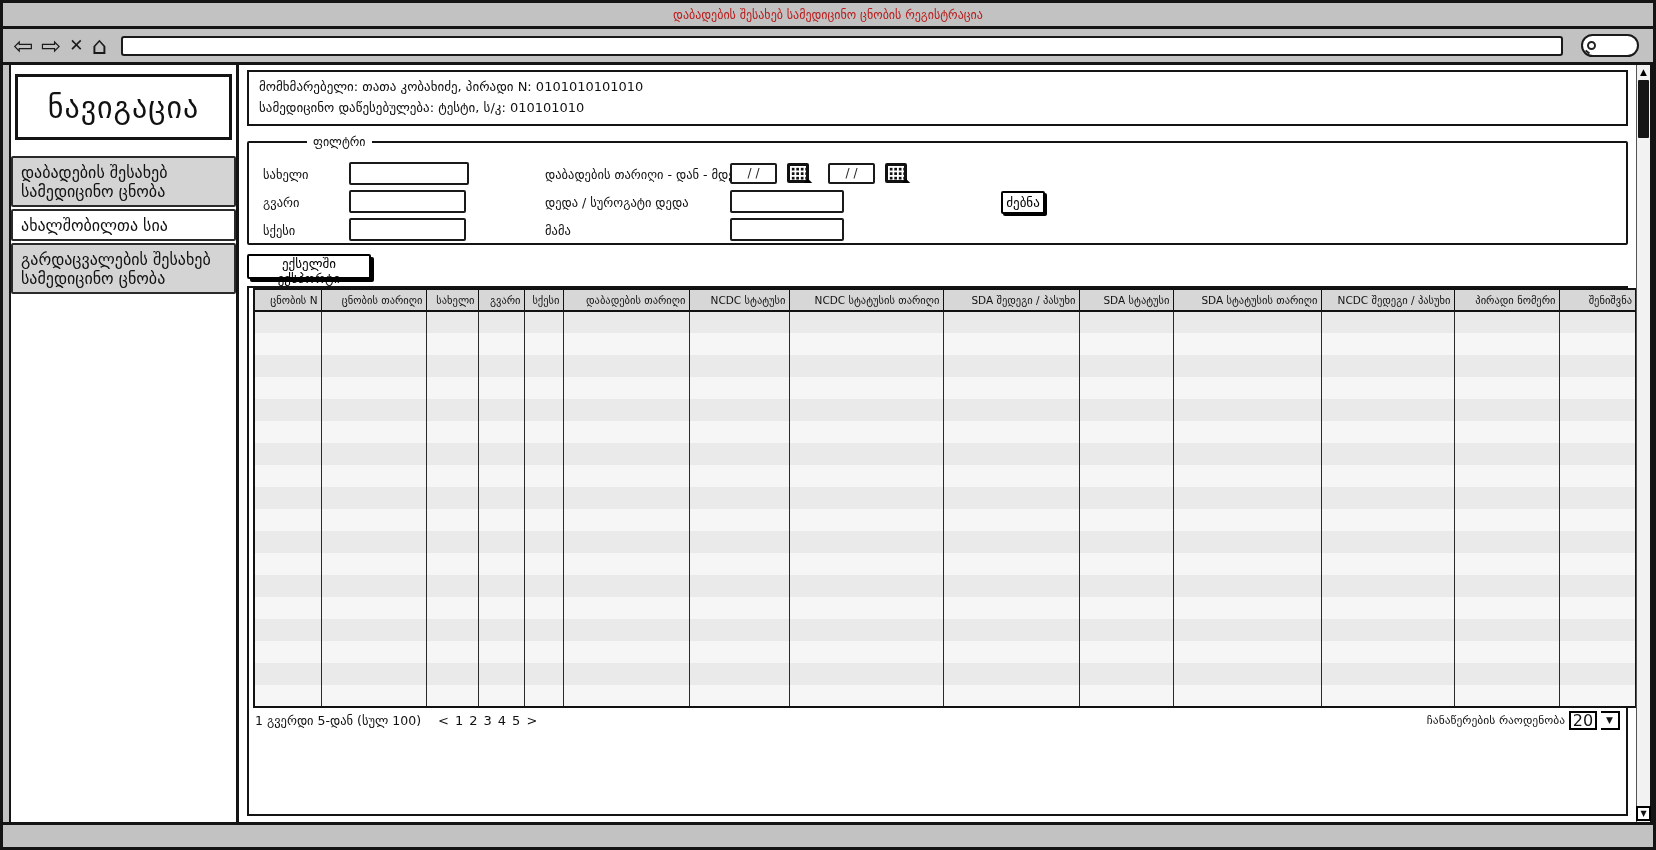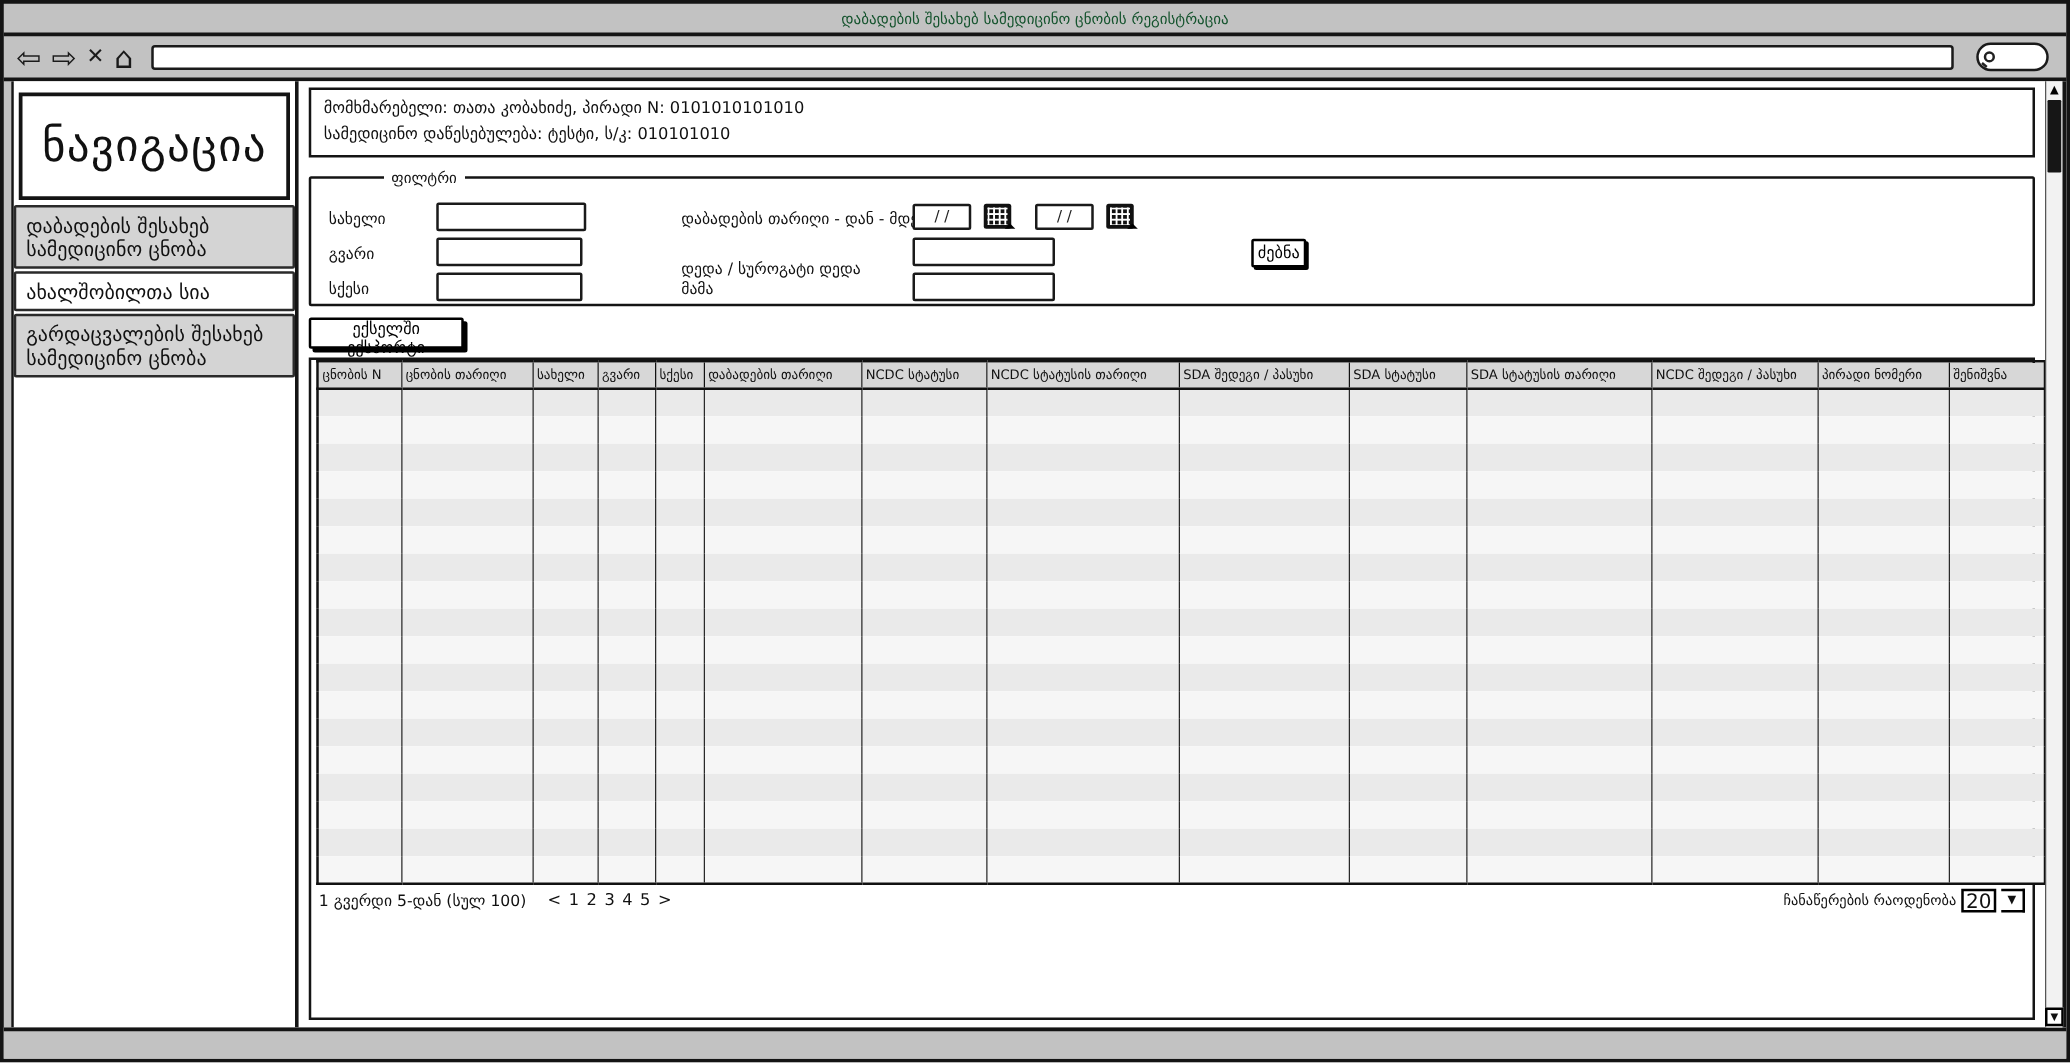--- a/index.html
+++ b/index.html
@@ -4,33 +4,33 @@
 <style>
   :root{
     --frame:#c2c2c2; --border:#141414; --navgray:#d4d4d4;
     --headerbg:#d7d7d7; --stripe:#eaeaea; --stripe2:#f6f6f6;
   }
   *{box-sizing:border-box; margin:0; padding:0;}
   html,body{width:1656px;height:850px;overflow:hidden;}
   body{font-family:"DejaVu Sans",sans-serif;background:#fff;color:#111;}
   .window{width:1656px;height:850px;background:var(--frame);border:3px solid var(--border);display:flex;flex-direction:column;}
   
-  .titlebar{height:26px;border-bottom:3px solid var(--border);display:flex;align-items:center;justify-content:center;font-size:12px;color:#14532d;}
+  .titlebar{height:26px;border-bottom:3px solid var(--border);display:flex;align-items:center;justify-content:center;font-size:12px;color:#b91c1c;}
   
   .toolbar{height:36px;border-bottom:3px solid var(--border);display:flex;align-items:center;padding:0 10px;gap:8px;}
   .tool-icon{font-size:24px;line-height:1;color:#1a1a1a;cursor:default;}
   .tool-icon.small{font-size:17px;font-weight:bold;}
   .addressbar{flex:1;height:20px;background:#fff;border:2px solid #1a1a1a;border-radius:3px;margin-left:6px;}
   .searchpill{width:58px;height:23px;background:#fff;border:2px solid #1a1a1a;border-radius:12px;margin-left:10px;margin-right:4px;display:flex;align-items:center;padding-left:4px;}
   .mag{width:9px;height:9px;border:2px solid #222;border-radius:50%;position:relative;}
   .mag::after{content:"";position:absolute;width:5px;height:2px;background:#222;transform:rotate(40deg);left:-4px;top:8px;}
   
   .wbody{flex:1;display:flex;min-height:0;padding-left:6px;}
   .sidebar{width:230px;background:#fff;border-left:2px solid var(--border);border-right:3px solid var(--border);display:flex;flex-direction:column;}
-  .nav-title-box{margin:9px 4px 2px 4px;border:3px solid var(--border);background:#fff;height:86px;display:flex;align-items:center;justify-content:center;font-size:36px;letter-spacing:1px;}
+  .nav-title-box{margin:9px 4px 14px 4px;border:3px solid var(--border);background:#fff;height:66px;display:flex;align-items:center;justify-content:center;font-size:30px;letter-spacing:1px;}
   .nav-item{border:2px solid #2a2a2a;border-radius:2px;margin-top:2px;padding:5px 8px 4px 8px;font-size:16px;min-height:24px;}
   .nav-gray{background:var(--navgray);}
   .nav-white{background:#fff;}
   .main{flex:1;background:#fff;display:flex;flex-direction:column;padding:5px 8px 6px 8px;min-width:0;}
   
   .user-info{border:2px solid var(--border);padding:5px 10px;font-weight:normal;font-size:13px;line-height:1.6;}
   
   fieldset.filter{border:2px solid var(--border);border-radius:2px;margin-top:9px;position:relative;height:110px;font-size:12.5px;padding-left:46px;}
   fieldset.filter legend{margin-left:12px;padding:0 6px;font-size:12px;}
   .flabel{position:absolute;white-space:nowrap;}
@@ -42,21 +42,21 @@
   .cal-icon::after{content:"";position:absolute;right:-2px;bottom:-3px;border-left:6px solid transparent;border-top:6px solid #000;transform:rotate(-45deg);}
   .date-input{display:flex;align-items:center;justify-content:center;font-size:12px;color:#222;}
   .btn{background:#fff;border:2px solid #000;box-shadow:2px 2px 0 #000;border-radius:2px;font-family:"DejaVu Sans",sans-serif;font-size:13px;cursor:pointer;}
   .search-btn{position:absolute;left:752px;top:42px;width:44px;height:23px;}
   .export-btn{margin-top:9px;width:124px;height:25px;box-shadow:3px 3px 0 #000;align-self:flex-start;}
   
   .table-container{margin-top:7px;border:2px solid var(--border);flex:1;display:flex;flex-direction:column;min-height:0;background:#fff;}
   .group-hint{font-size:11.5px;padding:7px 8px 6px 8px;}
   table.grid{border-collapse:collapse;table-layout:fixed;width:calc(100% - 8px);margin:0 4px;}
   table.grid th{background:var(--headerbg);border:2px solid #111;border-left-width:1px;border-right-width:1px;
-    font-weight:normal;font-size:10.5px;padding:4px 3px;text-align:left;white-space:nowrap;overflow:hidden;margin-left:47px;}
+    font-weight:normal;font-size:10.5px;padding:4px 3px;text-align:right;white-space:nowrap;overflow:hidden;margin-left:47px;}
   table.grid td{border-left:1px solid #2a2a2a;height:22px;padding:0;}
   table.grid td:first-child,table.grid th:first-child{border-left:2px solid #111;}
   table.grid td:last-child,table.grid th:last-child{border-right:2px solid #111;}
   table.grid tr:nth-child(odd) td{background:var(--stripe);}
   table.grid tr:nth-child(even) td{background:var(--stripe2);}
   table.grid tr:last-child td{border-bottom:2px solid #111;}
   
   .pagination{display:flex;align-items:center;font-size:12.5px;padding:3px 6px;gap:4px;}
   .pag-summary{margin-right:10px;}
   .page-link{padding:0 3px;font-size:13px;}
@@ -120,21 +120,21 @@
 
         <span class="flabel" style="left:296px;top:18px;">დაბადების თარიღი - დან - მდე</span>
         <div class="sketch-input date-input" style="left:481px;top:14px;width:47px;height:21px;">/ /</div>
         <span class="cal-icon" style="left:538px;top:14px;"></span>
         <div class="sketch-input date-input" style="left:579px;top:14px;width:47px;height:21px;">/ /</div>
         <span class="cal-icon" style="left:636px;top:14px;"></span>
 
         <span class="flabel" style="left:14px;top:46px;">გვარი</span>
         <div class="sketch-input" style="left:100px;top:41px;width:117px;height:23px;"></div>
 
-        <span class="flabel" style="left:296px;top:58px;">დედა / სუროგატი დედა</span>
+        <span class="flabel" style="left:296px;top:46px;">დედა / სუროგატი დედა</span>
         <div class="sketch-input" style="left:481px;top:41px;width:114px;height:23px;"></div>
 
         <button class="btn search-btn">ძებნა</button>
 
         <span class="flabel" style="left:14px;top:74px;">სქესი</span>
         <div class="sketch-input" style="left:100px;top:69px;width:117px;height:23px;"></div>
 
         <span class="flabel" style="left:296px;top:74px;">მამა</span>
         <div class="sketch-input" style="left:481px;top:69px;width:114px;height:23px;"></div>
       </fieldset>

